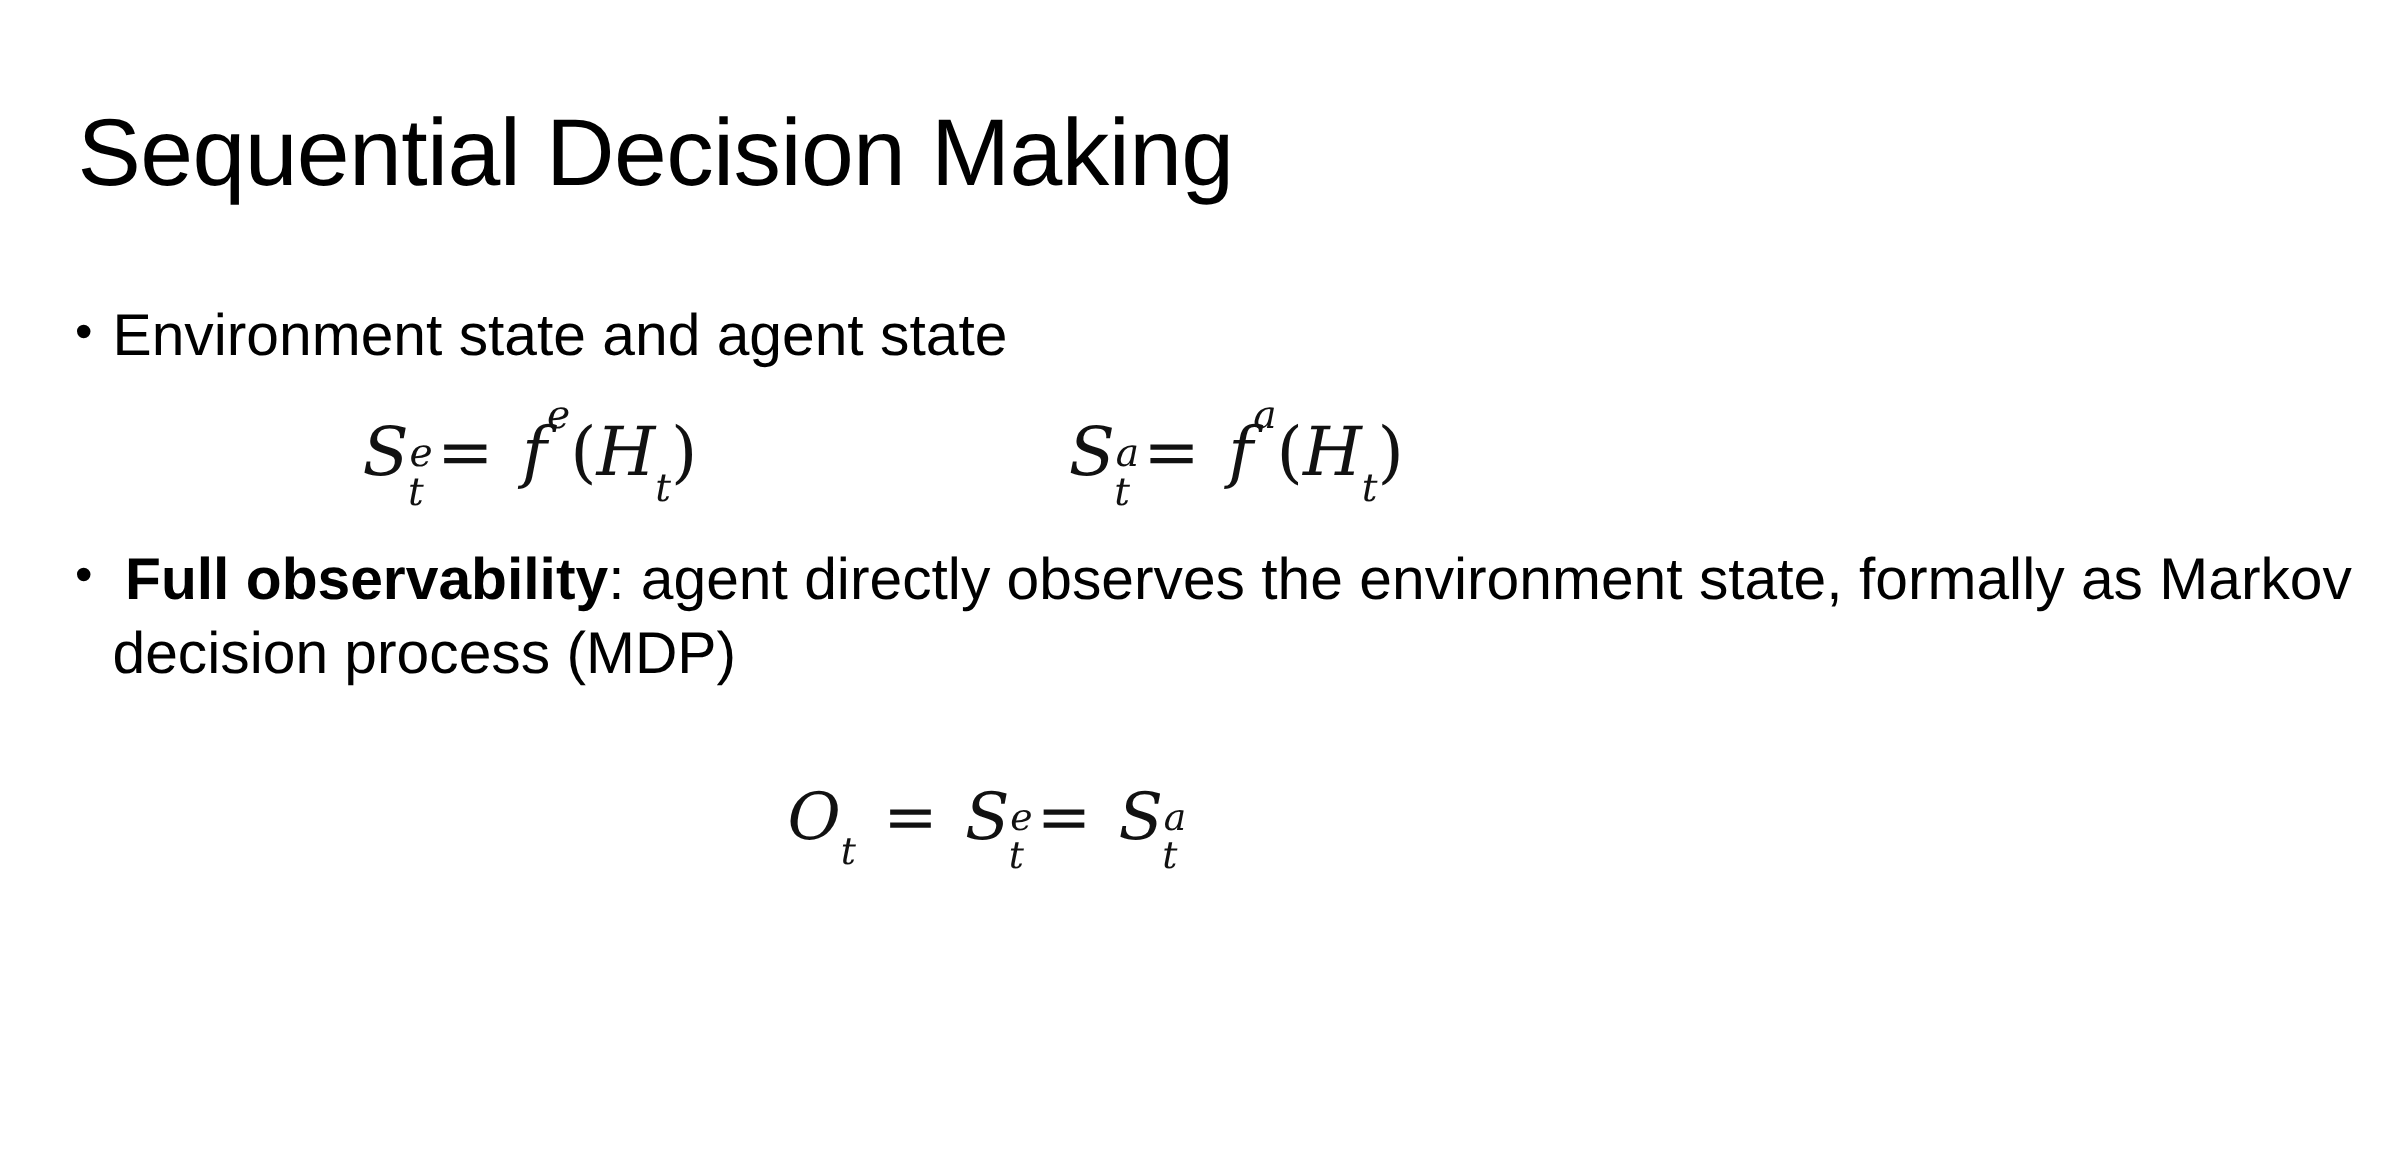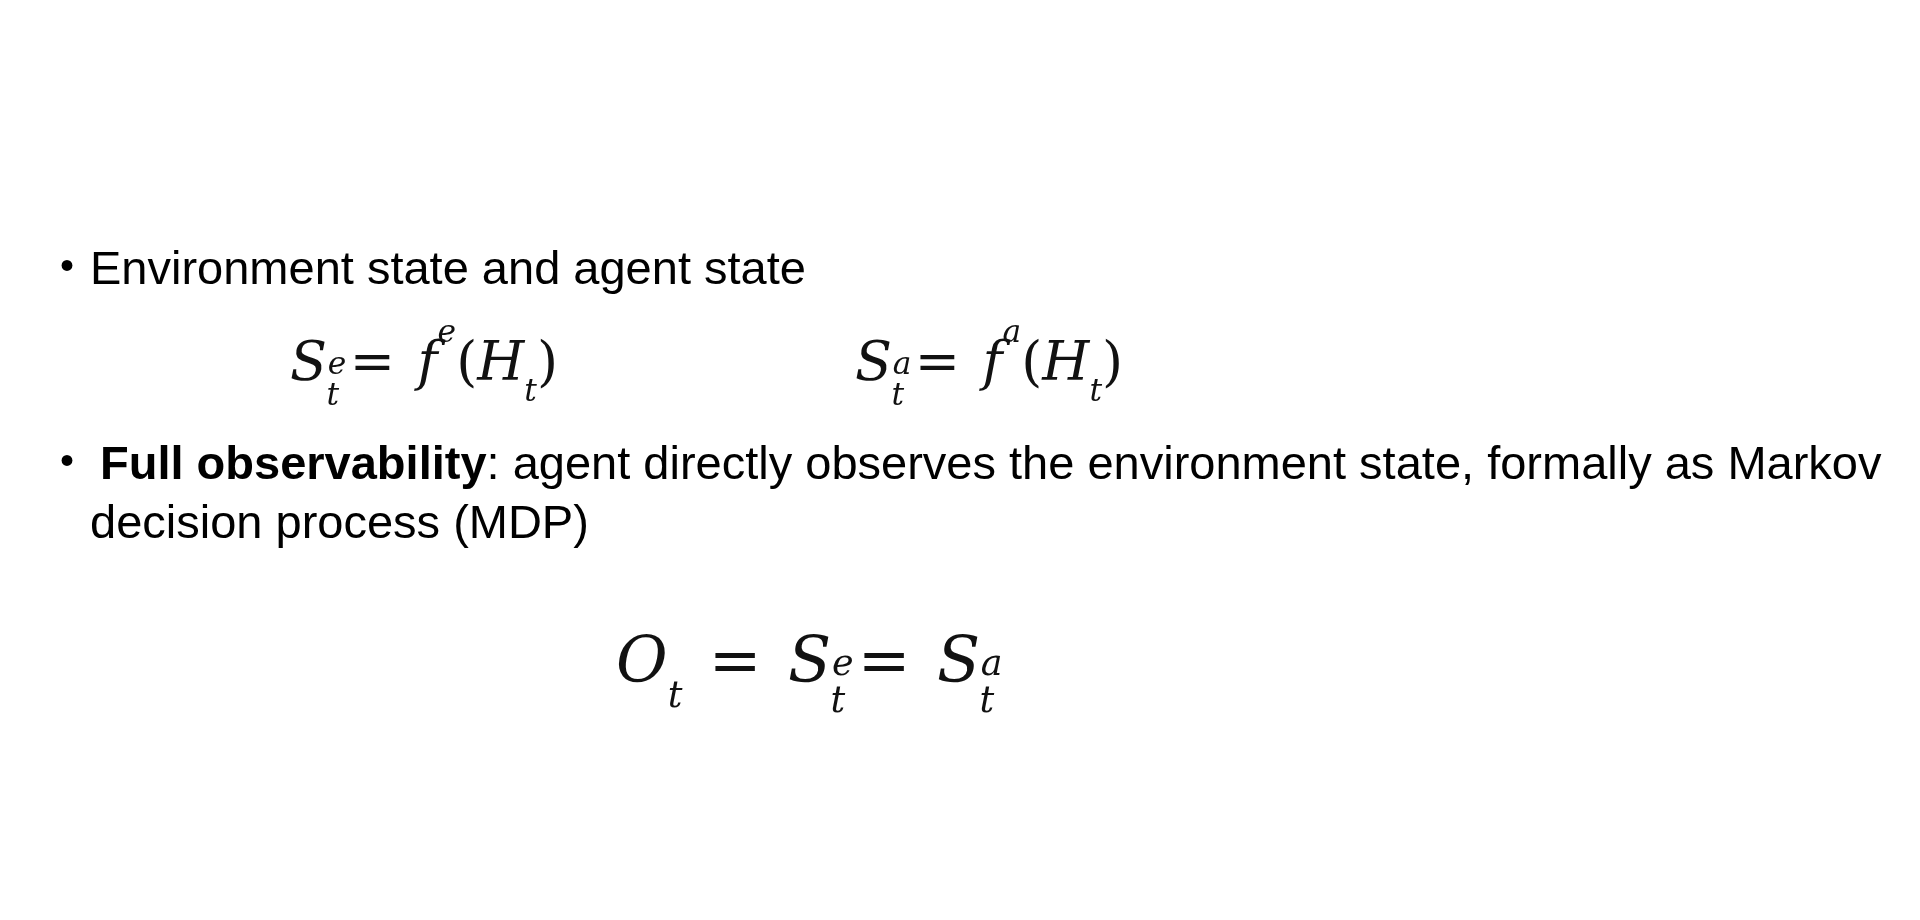--- a/index.html
+++ b/index.html
@@ -129,31 +129,32 @@
     font-size: 54px;
   }
   .eq-b {
     position: absolute;
     left: 855px;
     top: 0;
     font-size: 54px;
   }
   .eq-big {
     position: absolute;
-    left: 616px;
+    left: 630px;
     top: 624px;
-    font-size: 63px;
+    font-size: 52px;
   }
   .sp-wide { display: inline-block; width: 0.42em; }
 </style>
 </head>
 <body>
 
 <div class="slide">
 
+  <h1 class="slide-title">Sequential Decision Making</h1>
 
   <div class="body-area">
 
     <div class="bullet-row bullet-gap-1">
       <span class="bullet-dot">•</span>
       <span class="bullet-text">Environment state and agent state</span>
     </div>
 
     <div style="height:112px"></div>
 

